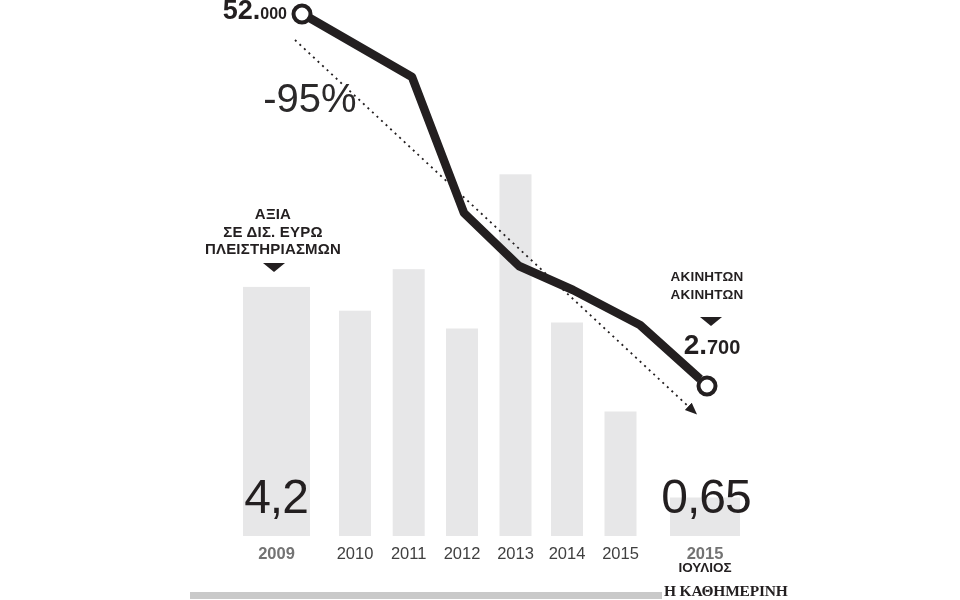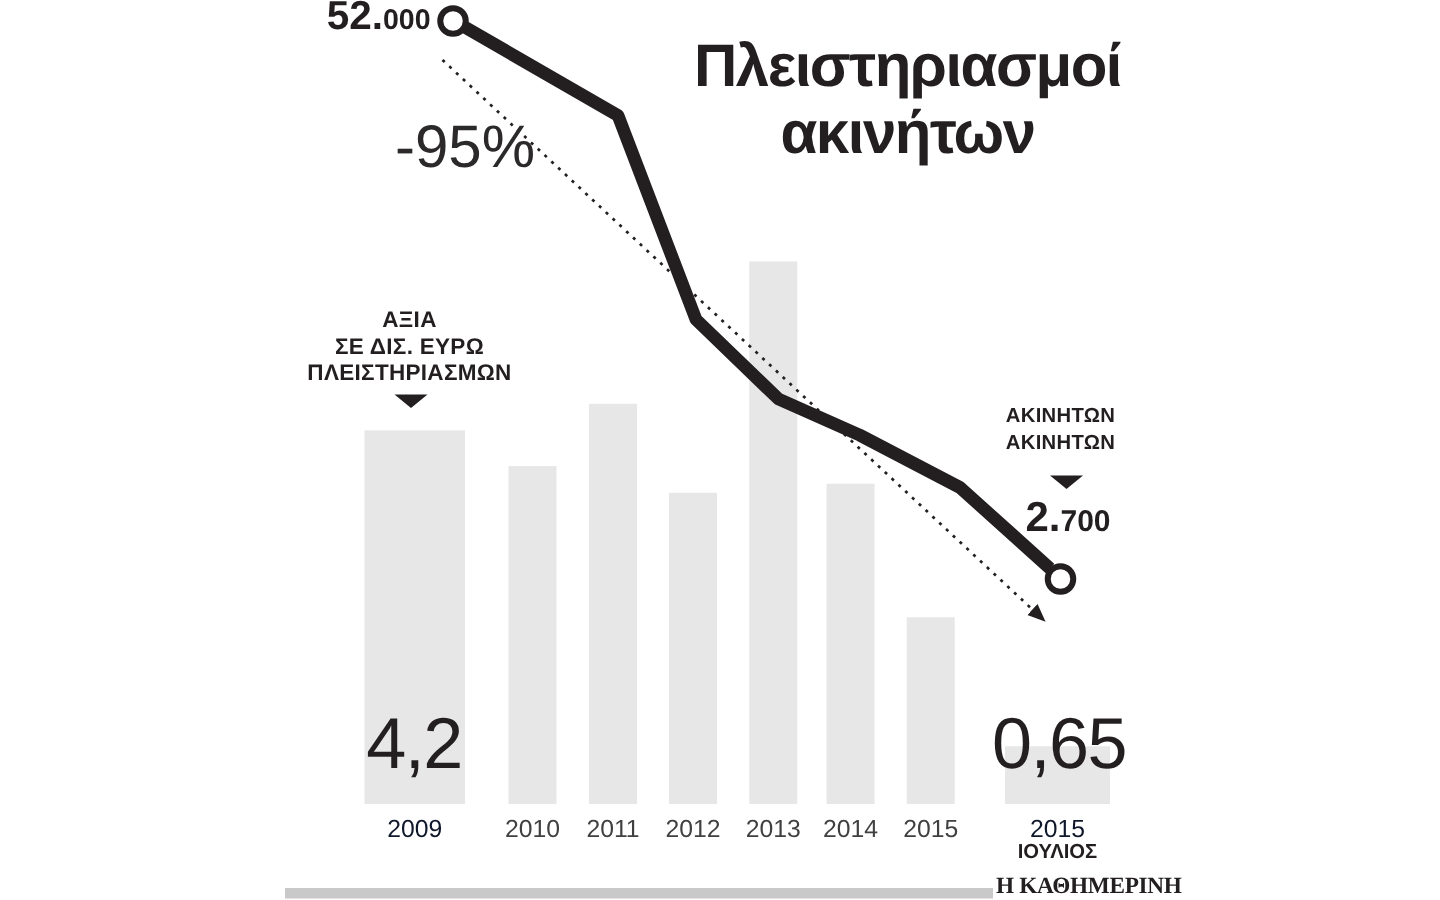--- a/index.html
+++ b/index.html
@@ -6,36 +6,36 @@
   body{
     width:960px;height:600px;background:#ffffff;overflow:hidden;position:relative;
     font-family:"Liberation Sans",sans-serif;color:#231f20;
     -webkit-font-smoothing:antialiased;
   }
   .stage{position:absolute;inset:0;}
   svg.canvas{position:absolute;left:0;top:0;}
   .lbl{position:absolute;white-space:nowrap;}
   .start-val{left:150px;top:-5px;width:137px;text-align:right;font-weight:bold;}
   .start-val .big{font-size:27px;}
-  .start-val .small{font-size:19px;}
+  .start-val .small{font-size:16px;}
   .pct{left:250px;top:76px;width:120px;text-align:center;font-size:40px;font-weight:400;color:#2b292a;}
   .title{position:absolute;left:445px;top:22px;width:320px;text-align:center;
          font-size:40px;font-weight:bold;line-height:45px;letter-spacing:-1px;}
   .ann{position:absolute;text-align:center;font-weight:bold;}
   .ann.left{left:193px;top:205px;width:160px;font-size:15px;line-height:17.5px;letter-spacing:0.2px;}
   .ann.right{left:627px;top:268px;width:160px;font-size:13.5px;line-height:18px;letter-spacing:0.2px;}
   .end-val{left:632px;top:329px;width:160px;text-align:center;font-weight:bold;}
   .end-val .big{font-size:28px;}
   .end-val .small{font-size:20px;}
   .barval{position:absolute;top:469px;width:120px;text-align:center;
           font-size:48px;font-weight:normal;letter-spacing:-1px;}
   .barval.first{left:216px;}
   .barval.last{left:646px;}
   .xlabel{position:absolute;top:544px;width:80px;text-align:center;font-size:16.5px;color:#404040;}
-  .xlabel.xbold{font-weight:normal;color:#0f172a;}
+  .xlabel.xbold{font-weight:bold;color:#737373;}
   .xsub{position:absolute;left:665px;top:560px;width:80px;text-align:center;
         font-size:13.5px;font-weight:bold;}
   .footer-bar{position:absolute;left:190px;top:592px;width:472px;height:7px;background:#c9c9c9;}
   .source{position:absolute;left:664px;top:582px;font-size:15.5px;font-weight:bold;
           font-family:"Liberation Serif",serif;letter-spacing:-0.2px;white-space:nowrap;}
 </style>
 </head>
 <body>
 
 <div class="stage">
@@ -66,24 +66,20 @@
     <circle cx="707" cy="386" r="8.5" fill="#ffffff" stroke="#231f20" stroke-width="4"></circle>
 
     <polygon points="263,263 285,263 274,272" fill="#231f20"></polygon>
     <polygon points="700,317 722,317 711,326" fill="#231f20"></polygon>
   </svg>
 
   <div class="lbl start-val"><span class="big">52.</span><span class="small">000</span></div>
 
   <div class="lbl pct">-95%</div>
 
-  <div class="title">
-    <div>Πλειστηριασμοί</div>
-    <div>ακινήτων</div>
-  </div>
 
   <div class="ann left">
     <div>ΑΞΙΑ</div>
     <div>ΣΕ ΔΙΣ. ΕΥΡΩ</div>
     <div>ΠΛΕΙΣΤΗΡΙΑΣΜΩΝ</div>
   </div>
 
   <div class="ann right">
     <div>ΑΚΙΝΗΤΩΝ</div>
     <div>ΑΚΙΝΗΤΩΝ</div>

